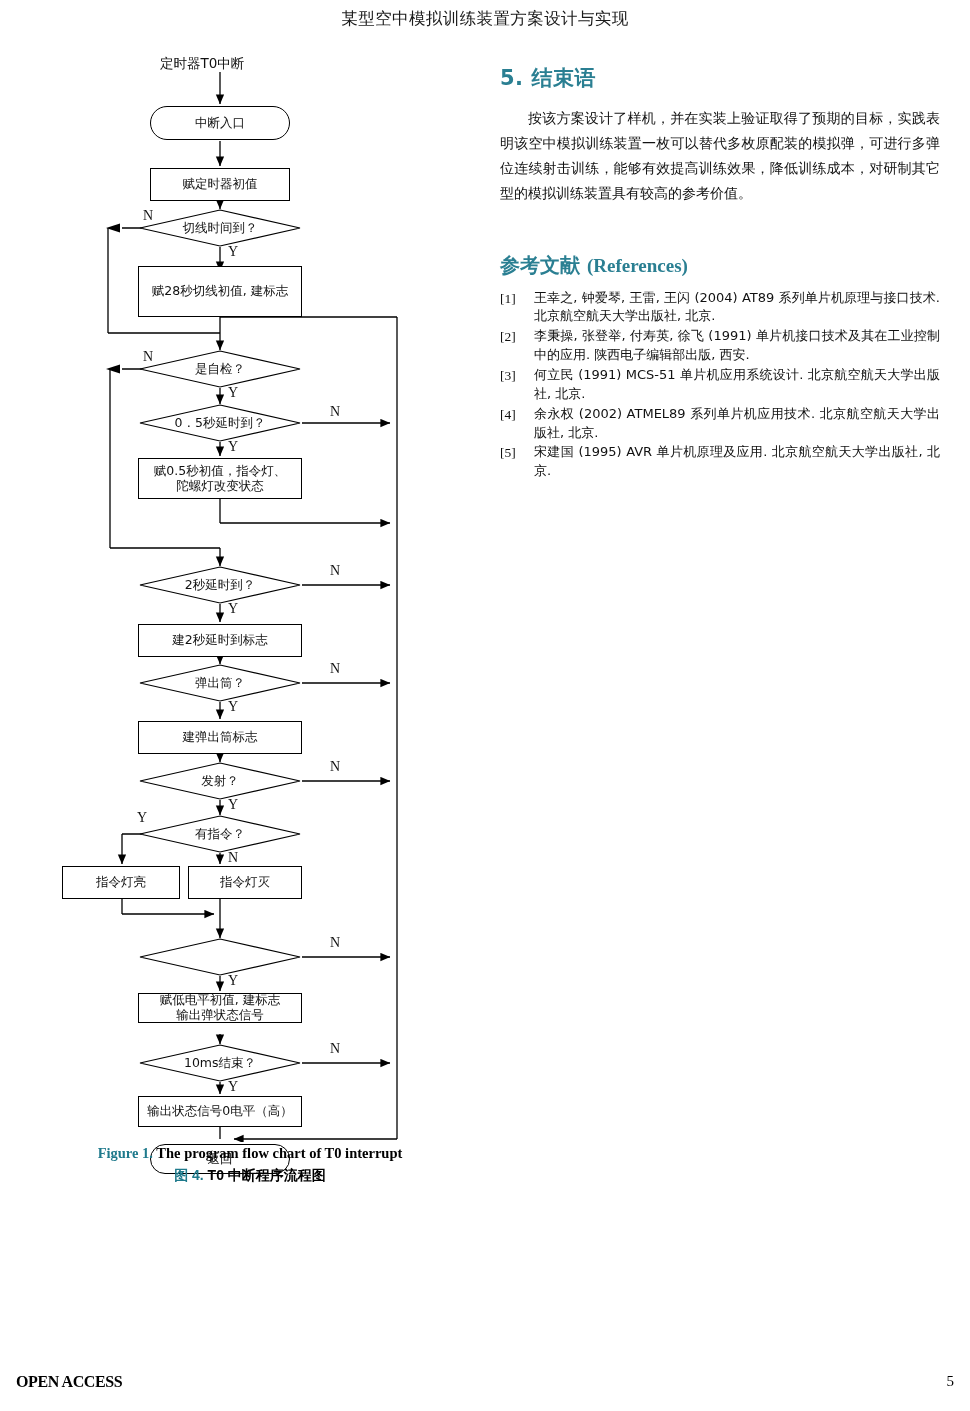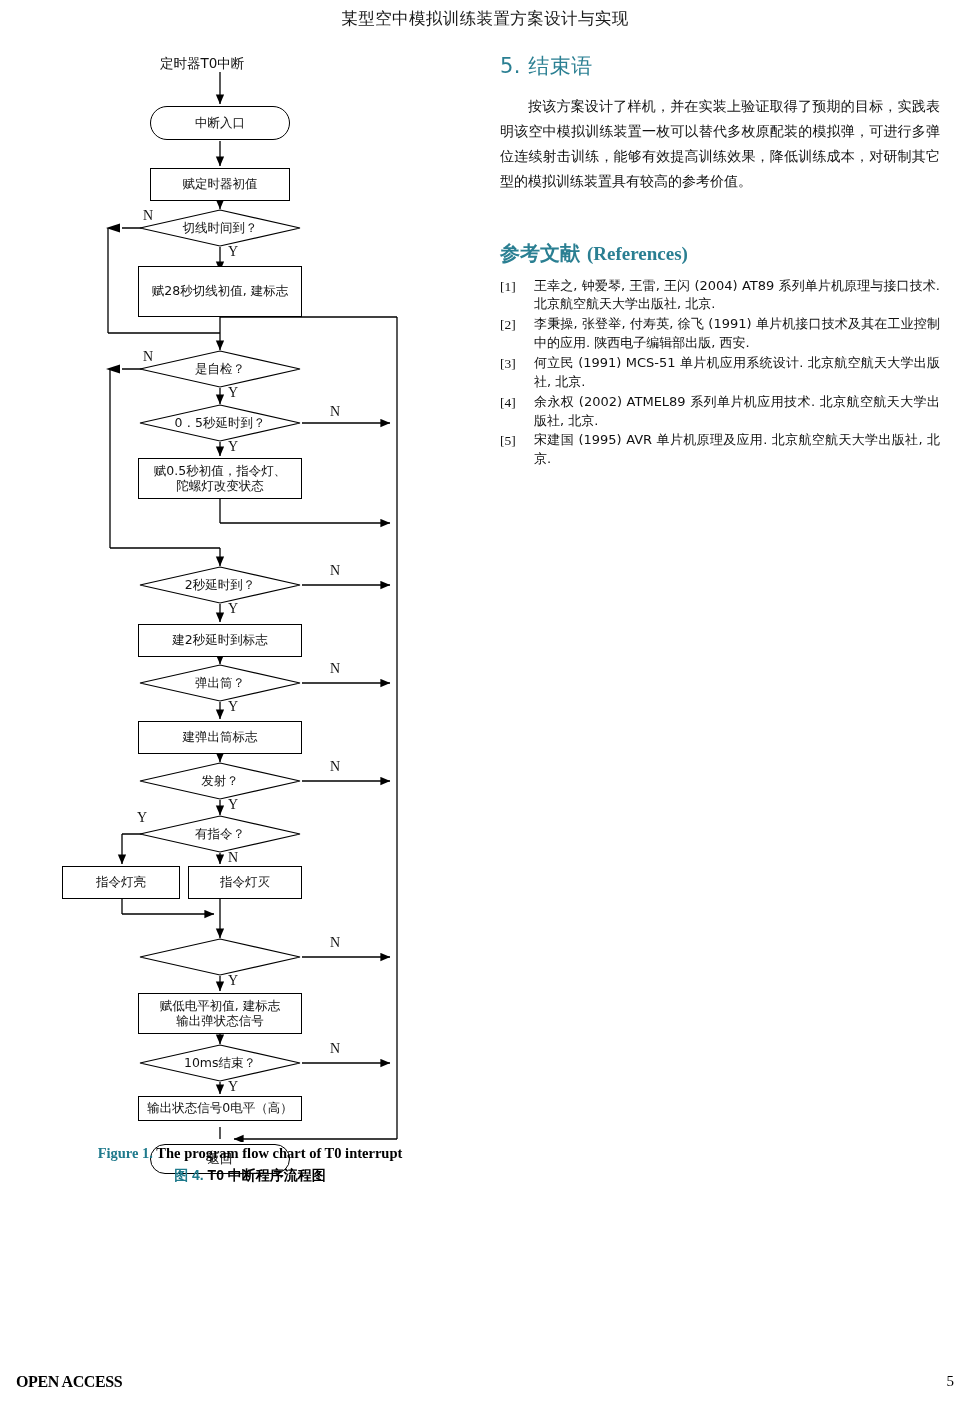--- a/index.html
+++ b/index.html
@@ -115,24 +115,24 @@
   }
   .cap-key { color: #1f7a8c; }
   .cap-cn {
     font-family: Liberation Sans, sans-serif;
     font-size: 14px;
     font-weight: bold;
   }
 
   
   h2.sec {
-    margin: 0 0 14px 0;
+    margin: 12px 0 14px 0;
     font-family: "DejaVu Sans", sans-serif;
     font-size: 21px;
-    font-weight: normal;
+    font-weight: bold;
     color: #2a7f92;
     letter-spacing: 0.5px;
   }
   p.body-cn {
     margin: 0;
     font-family: "DejaVu Sans", sans-serif;
     font-size: 14px;
     line-height: 1.78;
     text-align: justify;
     text-indent: 2em;
@@ -361,31 +361,31 @@
 
     <div class="node proc" style="left:22px; top:814px; width:118px; height:33px;">指令灯亮</div>
     <div class="node proc" style="left:148px; top:814px; width:114px; height:33px;">指令灯灭</div>
 
     <svg style="position:absolute; left:98px; top:886px;" width="164" height="38">
       <polygon points="82,1 162,19 82,37 2,19" fill="#fff" stroke="#000" stroke-width="1.2"></polygon>
     </svg>
     <div class="free-label" style="left:290px; top:883px;">N</div>
     <div class="free-label" style="left:188px; top:921px;">Y</div>
 
-    <div class="node proc" style="left:98px; top:941px; width:164px; height:41px;">赋低电平初值, 建标志
+    <div class="node proc" style="left:98px; top:941px; width:164px; height:30px;">赋低电平初值, 建标志
 输出弹状态信号</div>
 
     <svg style="position:absolute; left:98px; top:992px;" width="164" height="38">
       <polygon points="82,1 162,19 82,37 2,19" fill="#fff" stroke="#000" stroke-width="1.2"></polygon>
     </svg>
     <div class="diamond-label" style="left:98px; top:992px; width:164px; height:38px;">10ms结束？</div>
     <div class="free-label" style="left:290px; top:989px;">N</div>
     <div class="free-label" style="left:188px; top:1027px;">Y</div>
 
-    <div class="node proc" style="left:98px; top:1044px; width:164px; height:25px;">输出状态信号0电平（高）</div>
+    <div class="node proc" style="left:98px; top:1044px; width:164px; height:31px;">输出状态信号0电平（高）</div>
 
   </div>
 
   <div class="node term" style="left:110px; top:1092px; width:140px; height:30px; position:absolute;">返回</div>
 </div>
 
 <div class="caption">
   <div class="cap-line">
     <span class="cap-key">Figure 1.</span>
     <span>The program flow chart of T0 interrupt</span>

